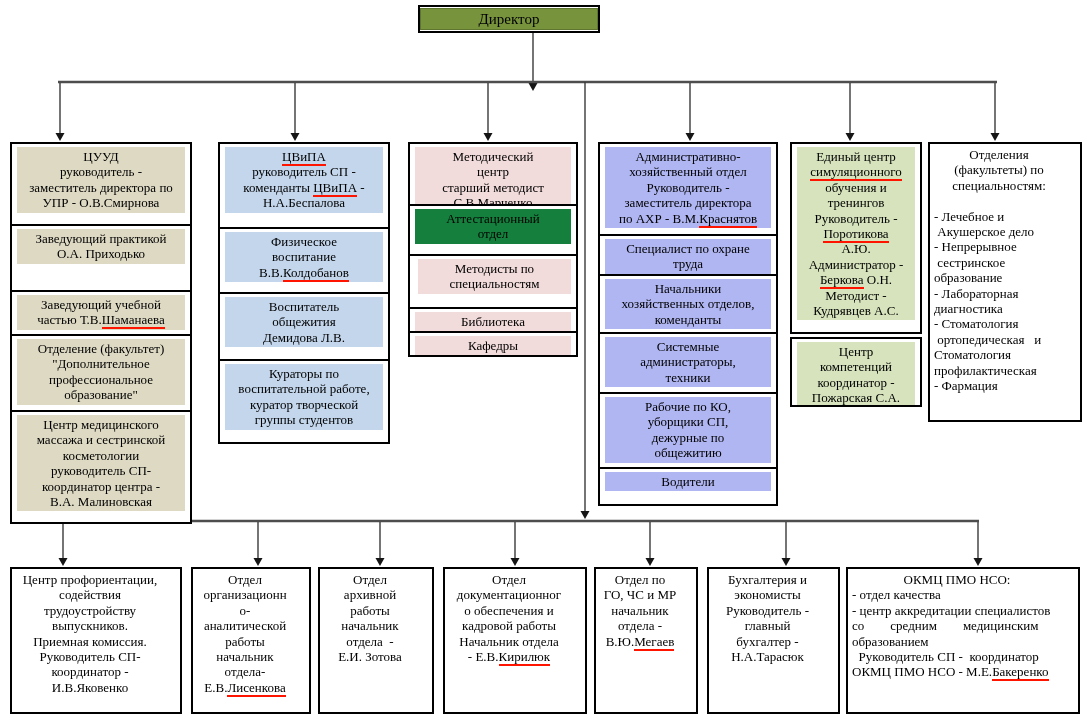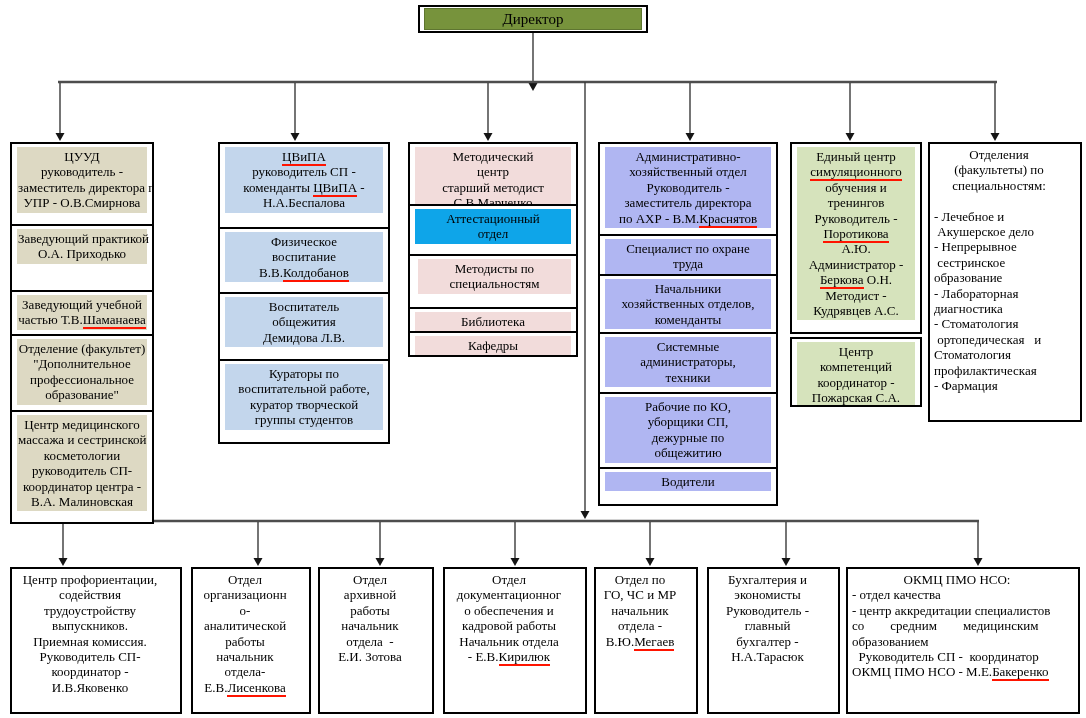--- a/index.html
+++ b/index.html
@@ -7,21 +7,21 @@
          font-family:"Liberation Serif","DejaVu Serif",serif;color:#000;}
   #connector-svg{position:absolute;left:0;top:0;width:1086px;height:718px;pointer-events:none;}
   .group{position:absolute;border:2px solid #000;background:#fff;box-sizing:border-box;}
   .cell{box-sizing:border-box;overflow:hidden;}
   .cell + .cell{border-top:2px solid #000;}
   .fill{margin:3px 5px 0 5px;padding:2px 1px;}
   .nofill{padding:3px 16px 0 4px;}
   .line{font-size:13px;line-height:15.4px;white-space:pre;text-align:center;}
   .line.left{text-align:left;}
   .u{border-bottom:2px solid #ff1400;}
-  #director-outer{position:absolute;left:418px;top:5px;width:230px;height:28px;border:2px solid #000;
+  #director-outer{position:absolute;left:418px;top:5px;width:182px;height:28px;border:2px solid #000;
     background:#fff;box-sizing:border-box;display:flex;align-items:center;justify-content:center;}
   #director-inner{width:216px;height:20px;border:1px solid #5e7530;display:flex;align-items:center;
     justify-content:center;font-size:15px;}
 </style>
 </head>
 <body>
 
 <div id="stage">
   <svg id="connector-svg">
       <line x1="533" y1="33" x2="533" y2="82" stroke="#3a3a3a" stroke-width="1.4"></line>
@@ -58,21 +58,21 @@
       <polygon points="973.5,558 982.5,558 978,566" fill="#151515"></polygon>
     </svg>
 
   <div id="director-outer">
     <div id="director-inner" style="background: rgb(119, 147, 60);">
       <span>Директор</span>
     </div>
   </div>
 
   <div id="boxes">
-      <div class="group" style="left: 10px; top: 142px; width: 144px;">
+      <div class="group" style="left: 10px; top: 142px; width: 182px;">
         <div class="cell" style="height: 80px;">
           <div class="fill" style="background: rgb(221, 217, 195);">
             <div class="line"><span>ЦУУД</span></div>
             <div class="line"><span>руководитель -</span></div>
             <div class="line"><span>заместитель директора по</span></div>
             <div class="line"><span>УПР - О.В.Смирнова</span></div>
           </div>
         </div>
         <div class="cell" style="height: 66px;">
           <div class="fill" style="background: rgb(221, 217, 195);">
@@ -140,21 +140,21 @@
       <div class="group" style="left: 408px; top: 142px; width: 170px;">
         <div class="cell" style="height: 60px;">
           <div class="fill" style="background: rgb(242, 220, 219);">
             <div class="line"><span>Методический</span></div>
             <div class="line"><span>центр</span></div>
             <div class="line"><span>старший методист</span></div>
             <div class="line"><span>С.В.Марченко</span></div>
           </div>
         </div>
         <div class="cell" style="height: 50px;">
-          <div class="fill" style="background: #0ea5e9;">
+          <div class="fill" style="background: #15803d;">
             <div class="line"><span>Аттестационный</span></div>
             <div class="line"><span>отдел</span></div>
           </div>
         </div>
         <div class="cell" style="height: 53px;">
           <div class="fill" style="background: rgb(242, 220, 219); margin-left: 8px;">
             <div class="line"><span>Методисты по</span></div>
             <div class="line"><span>специальностям</span></div>
           </div>
         </div>

